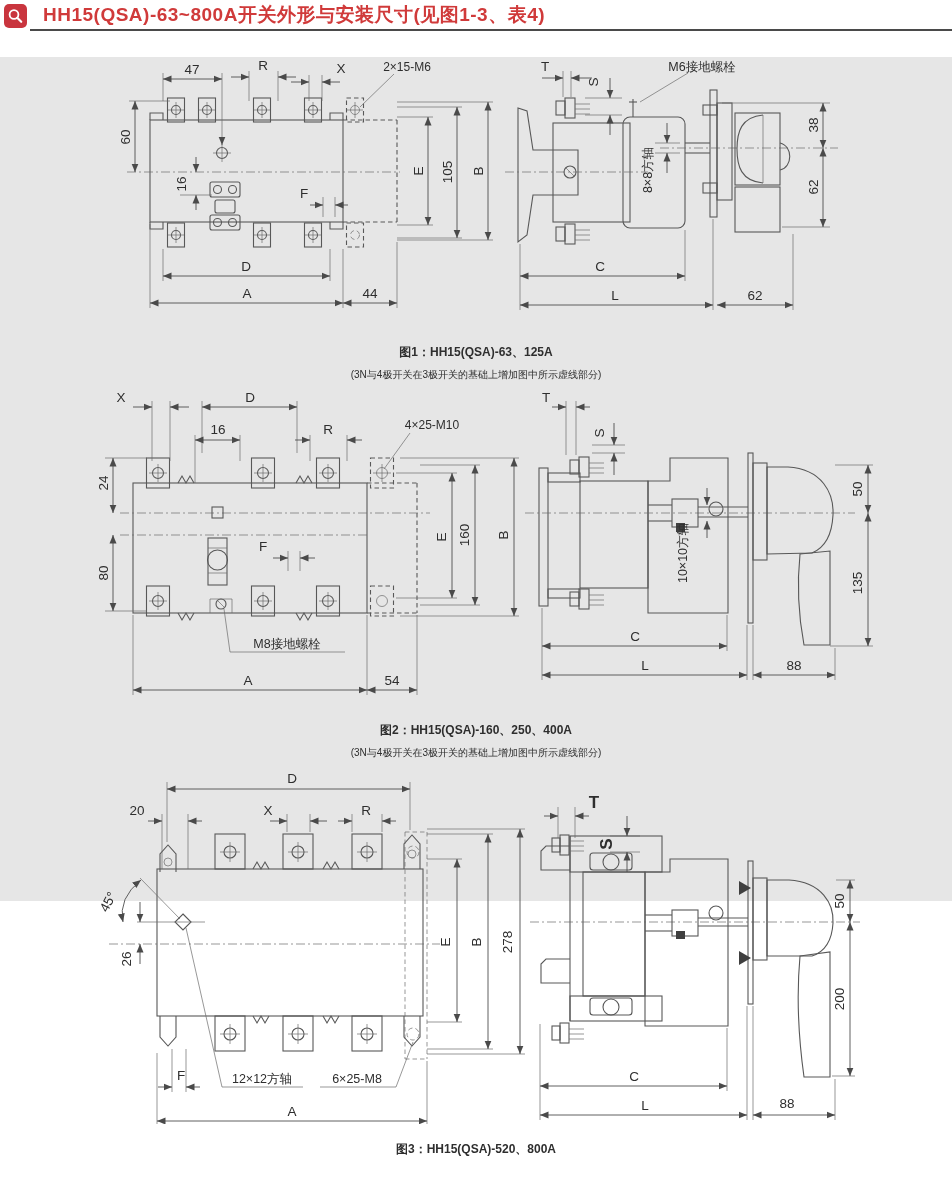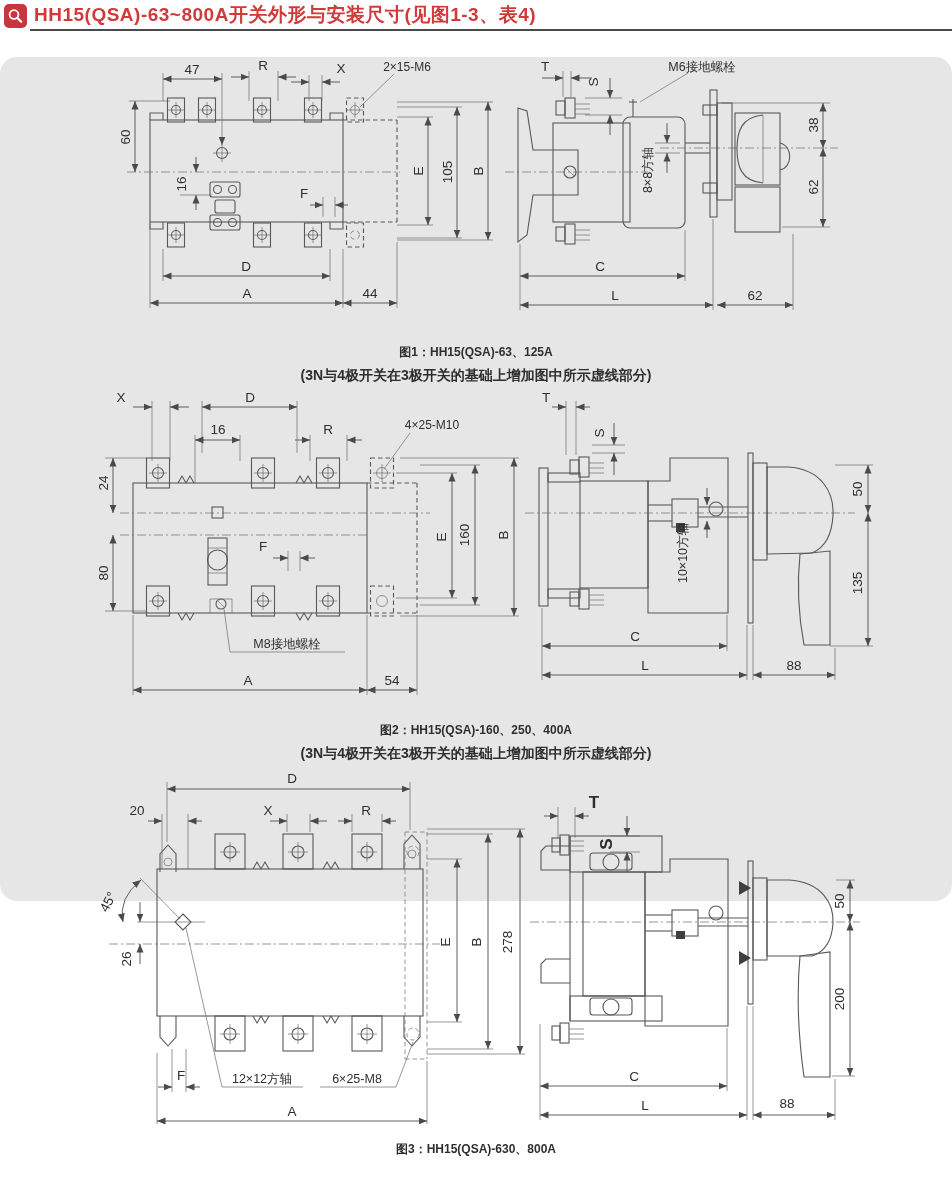--- a/index.html
+++ b/index.html
@@ -1,40 +1,40 @@
 <!DOCTYPE html>
 <html><head>
 <meta charset="utf-8">
 <style>
   html,body{margin:0;padding:0;background:#ffffff;}
   .page{width:952px;height:1191px;background:#fff;overflow:hidden;position:relative;
         font-family:"Liberation Sans",sans-serif;}
   .header{height:57px;background:#fff;position:relative;}
-  .title-row{display:flex;align-items:flex-start;gap:7px;padding:3px 0 0 4px;}
+  .title-row{display:flex;align-items:flex-start;gap:16px;padding:3px 0 0 4px;}
   .mag-badge{width:23px;height:24px;border-radius:5px;background:#c9353e;display:inline-flex;
              align-items:center;justify-content:center;flex:0 0 auto;margin-top:1px;}
   .doc-title{color:#d03a3a;font-size:19px;font-weight:bold;letter-spacing:0.5px;line-height:24px;}
   .rule{position:absolute;left:30px;right:0;top:29px;border-top:2px solid #4a4a4a;}
-  .canvas{background:#e6e6e6;height:844px;border-radius:17px;}
+  .canvas{background:#e6e6e6;height:844px;}
   .figure{position:relative;}
   svg{display:block;}
   .ln{stroke:#585858;stroke-width:1.1;fill:none;}
   .tn{stroke:#6b6b6b;stroke-width:0.7;fill:none;}
   .dim{stroke:#4f4f4f;stroke-width:0.9;fill:none;}
   .dsh{stroke-dasharray:4.5 3;}
   .cl{stroke-dasharray:9 3 2 3;}
   .fl{fill:#3f3f3f;stroke:none;}
   text{fill:#2e2e2e;font-family:"Liberation Sans",sans-serif;}
   .dt{font-size:13.5px;text-anchor:middle;}
   .sm{font-size:12px;text-anchor:middle;}
   .zh{font-size:12.5px;text-anchor:middle;}
   .bg{font-size:17px;font-weight:bold;text-anchor:middle;}
   .cap-block{text-align:center;color:#2e2e2e;}
   .cap{font-size:12px;font-weight:bold;line-height:22px;}
-  .cap-note{font-size:14px;font-weight:bold;line-height:24px;}
+  .cap-note{font-size:10px;font-weight:normal;line-height:24px;}
 </style>
 </head>
 <body>
 
 <div class="page">
 
   <div class="header">
     <div class="title-row">
       <span class="mag-badge">
         <svg width="17" height="17" viewBox="0 0 17 17">
@@ -657,18 +657,18 @@
       <line x1="835" y1="305" x2="835" y2="346" class="tn"></line>
       <line x1="540" y1="312" x2="727" y2="312" class="dim" marker-start="url(#arr)" marker-end="url(#arr)"></line>
       <text x="634" y="307" class="dt">C</text>
       <line x1="540" y1="341" x2="747" y2="341" class="dim" marker-start="url(#arr)" marker-end="url(#arr)"></line>
       <text x="645" y="336" class="dt">L</text>
       <line x1="753" y1="341" x2="835" y2="341" class="dim" marker-start="url(#arr)" marker-end="url(#arr)"></line>
       <text x="787" y="334" class="dt">88</text>
     </g>
   </svg>
   <div class="cap-block" style="height:75px;padding-top:14px;">
-    <div class="cap">图3：HH15(QSA)-630、800A</div>
+    <div class="cap">图3：HH15(QSA)-520、800A</div>
   </div>
   </div>
 
   </div>
 </div>
 
 </body></html>

